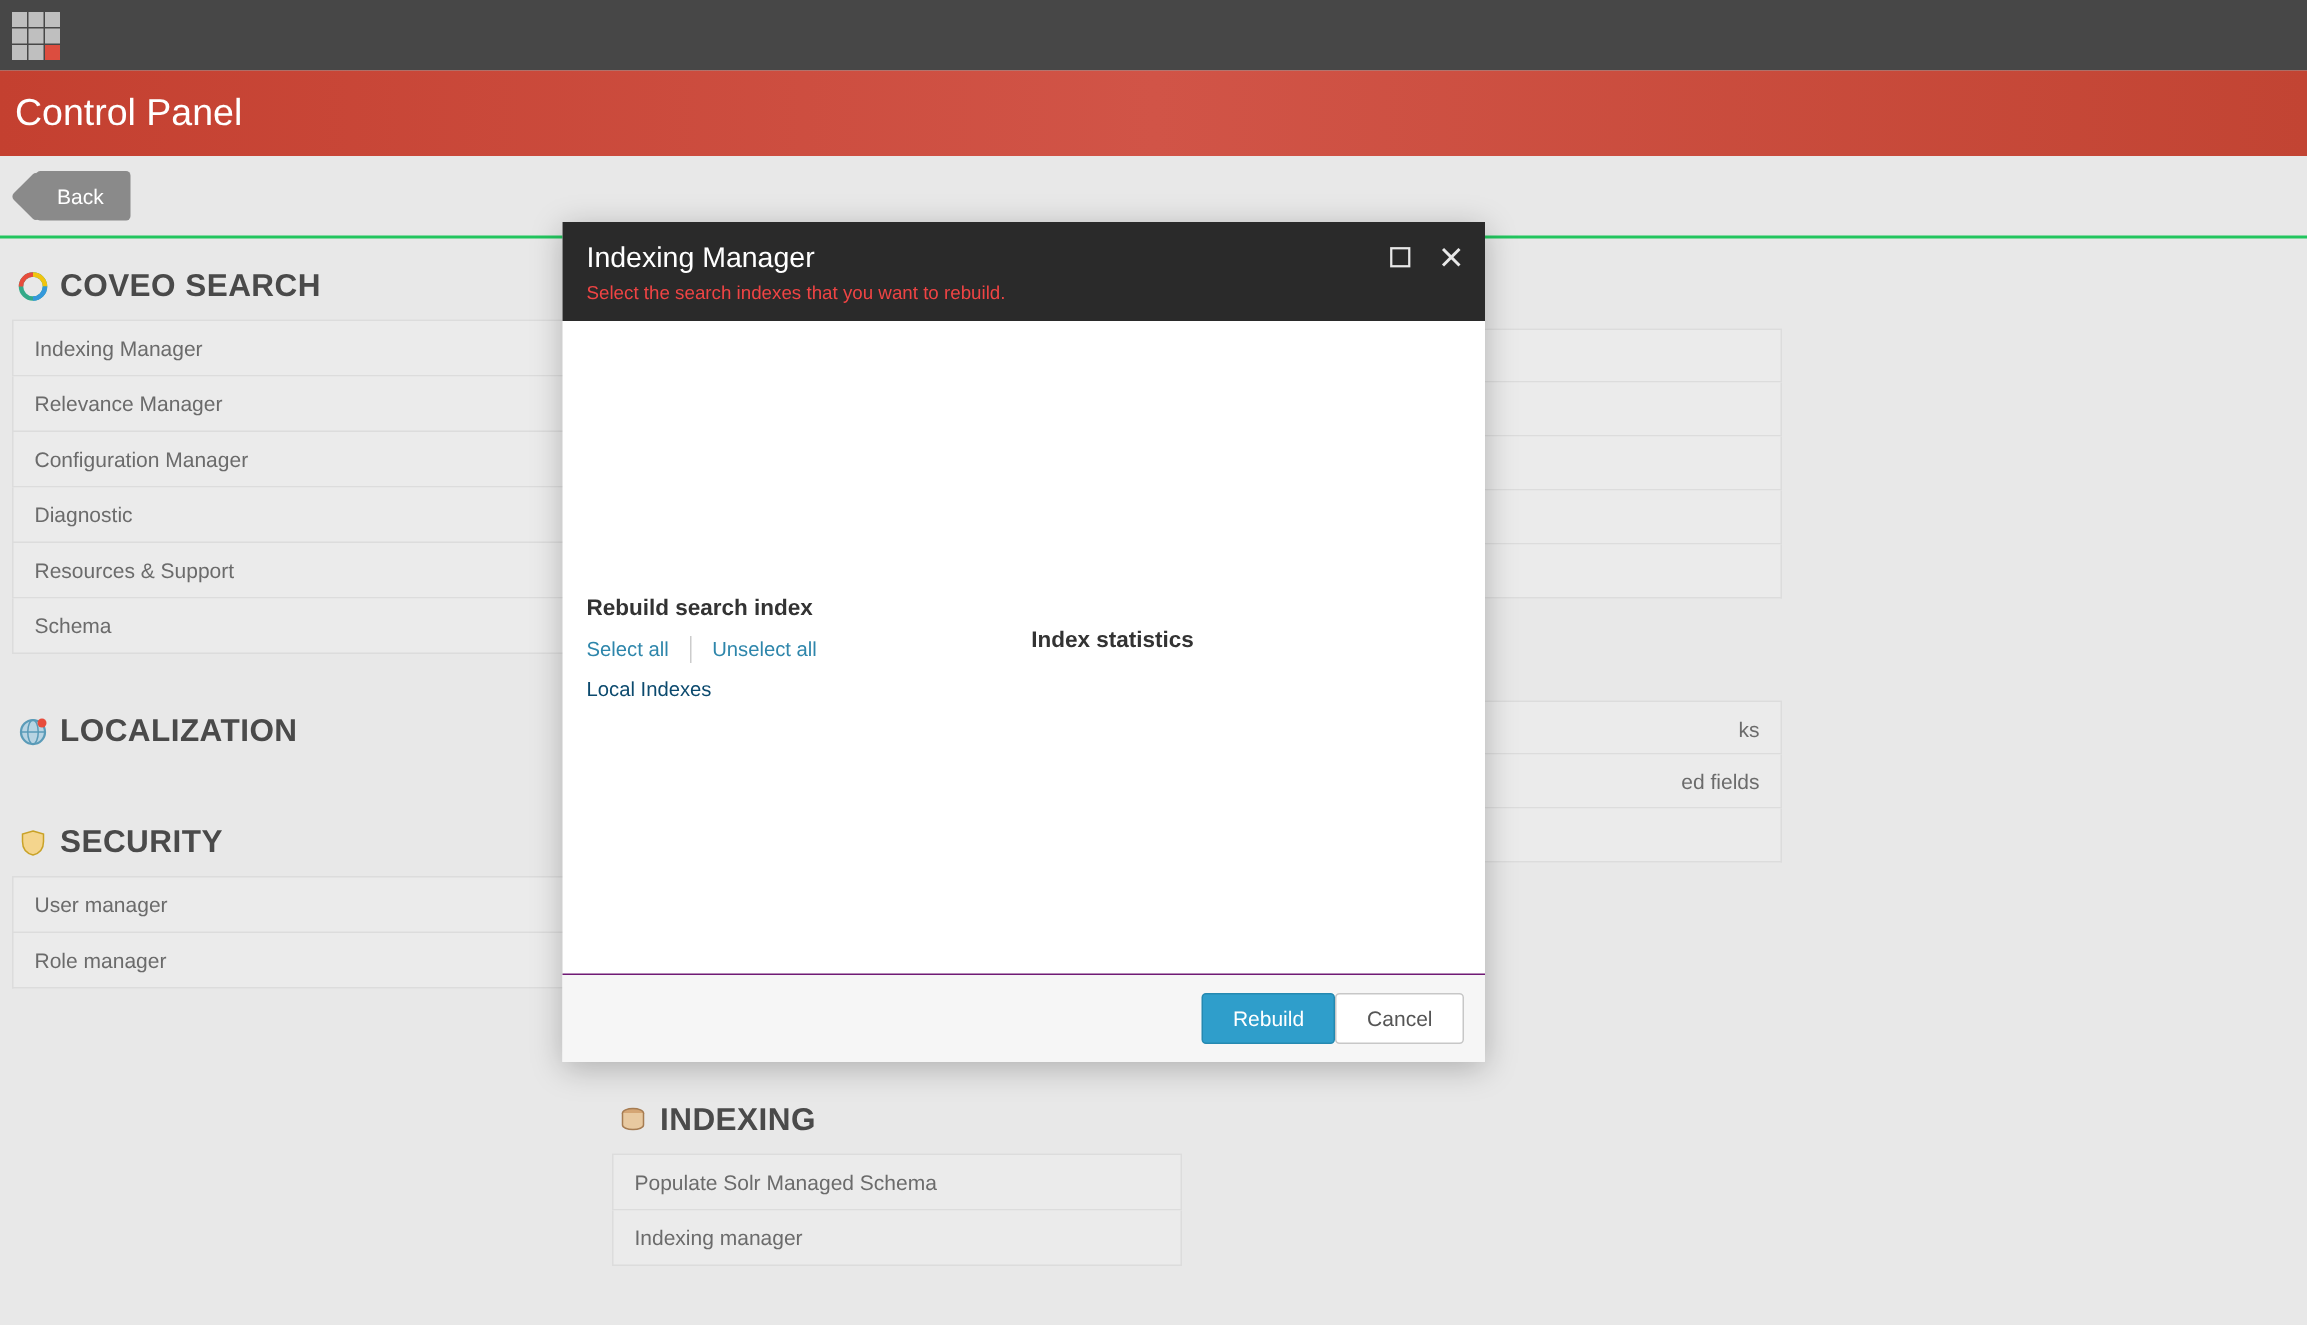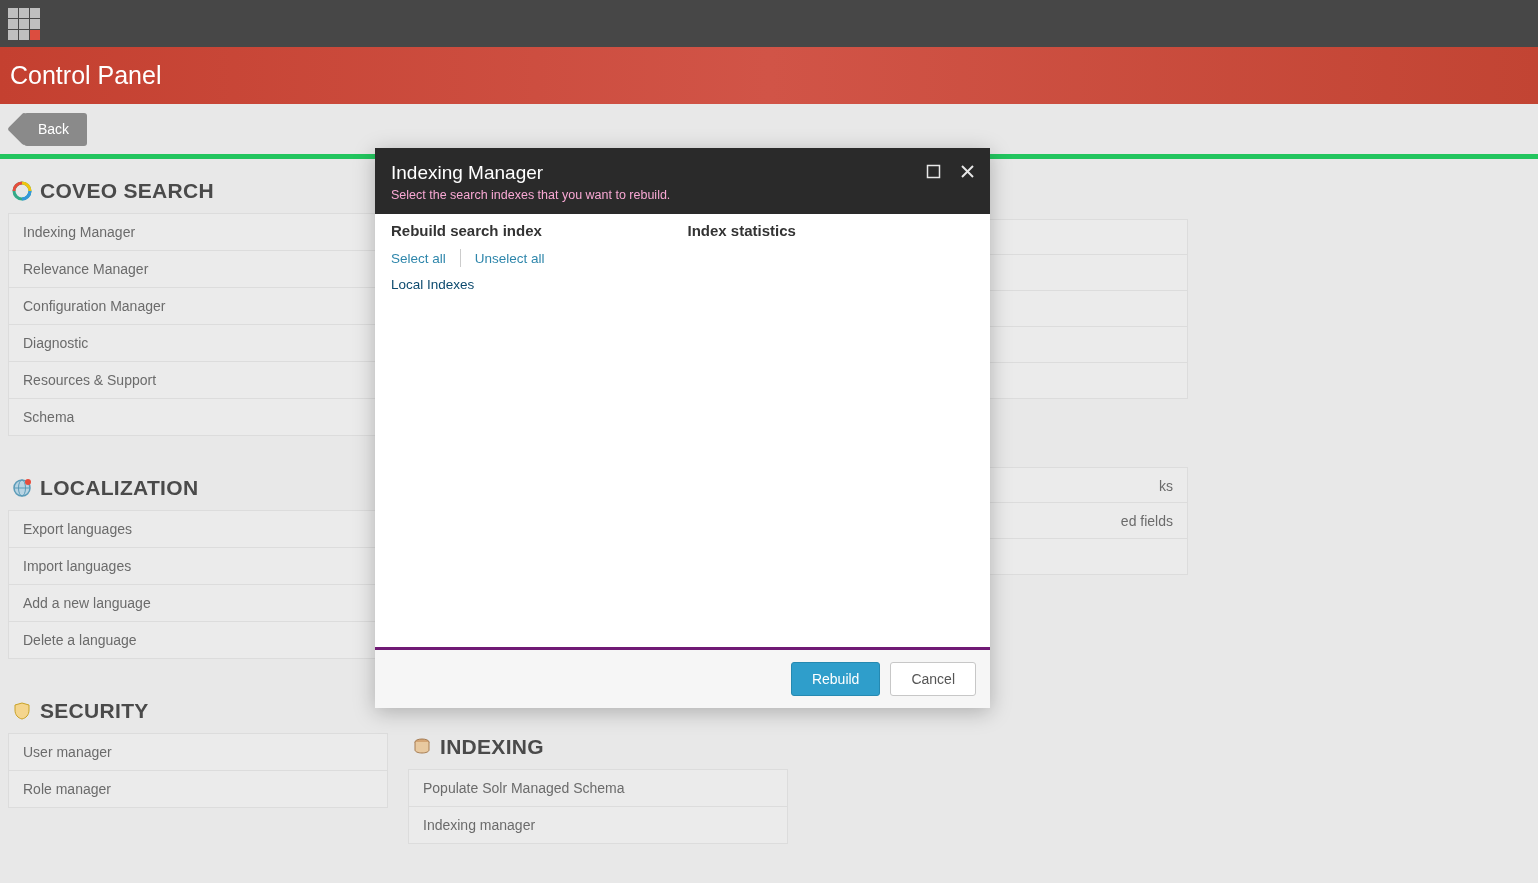--- a/index.html
+++ b/index.html
@@ -39,21 +39,21 @@
       color: #fff;
       font-size: 25px;
       font-weight: 400;
     }
     .backrow {
       background: #e8e8e8;
       height: 55px;
       display: flex;
       align-items: center;
       padding-left: 10px;
-      border-bottom: 5px solid #22c55e;
+      border-bottom: 2px solid #22c55e;
     }
     .back-btn {
       position: relative;
       background: #8a8a8a;
       color: #fff;
       height: 33px;
       padding: 0 18px 0 14px;
       border: none;
       border-radius: 3px;
       font-size: 14px;
@@ -139,21 +139,21 @@
       padding: 14px 16px 12px 16px;
       position: relative;
     }
     .modal-title {
       font-size: 19px;
       font-weight: 400;
       margin-bottom: 4px;
     }
     .modal-subtitle {
       font-size: 12.5px;
-      color: #f9a8d4;
+      color: #ef4444;
     }
     .modal-controls {
       position: absolute;
       right: 14px;
       top: 14px;
       display: flex;
       gap: 16px;
     }
     .modal-ctrl {
       width: 18px;
@@ -162,20 +162,21 @@
       align-items: center;
       justify-content: center;
       cursor: pointer;
       color: #e8e8e8;
     }
     .modal-body {
       flex: 1;
       padding: 8px 16px;
       display: flex;
       gap: 10px;
+      align-items: center;
     }
     .modal-col { flex: 1; }
     .modal-col-title {
       font-size: 15px;
       font-weight: 600;
       color: #333;
       margin-bottom: 10px;
     }
     .modal-actions-row {
       display: flex;
@@ -191,26 +192,25 @@
     .modal-divider {
       width: 1px;
       height: 18px;
       background: #ccc;
     }
     .modal-index-item {
       font-size: 13.5px;
       color: #0c4a6e;
     }
     .modal-footer {
-      border-top: 3px solid #701a75;
+      border-top: 1px solid #701a75;
       background: #f6f6f6;
       padding: 12px 14px;
       display: flex;
       justify-content: flex-end;
-      gap: 10px;
     }
     .btn {
       padding: 8px 20px;
       border-radius: 3px;
       font-size: 14px;
       cursor: pointer;
       border: 1px solid transparent;
     }
     .btn-primary {
       background: #2f9ecb;
@@ -280,26 +280,20 @@
         <span class="section-icon">
           <svg width="20" height="20" viewBox="0 0 20 20">
               <circle cx="10" cy="10" r="8" fill="#b8d4e3" stroke="#5a9bb8" stroke-width="1.5"></circle>
               <ellipse cx="10" cy="10" rx="3.5" ry="8" fill="none" stroke="#5a9bb8" stroke-width="1"></ellipse>
               <line x1="2" y1="10" x2="18" y2="10" stroke="#5a9bb8" stroke-width="1"></line>
               <circle cx="16" cy="4" r="3" fill="#e74c3c"></circle>
             </svg>
         </span>
         <span class="section-title">LOCALIZATION</span>
       </div>
-      <div class="section-items">
-        <div class="item">Export languages</div>
-        <div class="item">Import languages</div>
-        <div class="item">Add a new language</div>
-        <div class="item">Delete a language</div>
-      </div>
     </div>
 
     <div class="section">
       <div class="section-header">
         <span class="section-icon">
           <svg width="20" height="20" viewBox="0 0 20 20">
               <path d="M10 2l7 2v5c0 5-3 8-7 9-4-1-7-4-7-9V4l7-2z" fill="#f4d58d" stroke="#c9a227" stroke-width="1"></path>
             </svg>
         </span>
         <span class="section-title">SECURITY</span>

